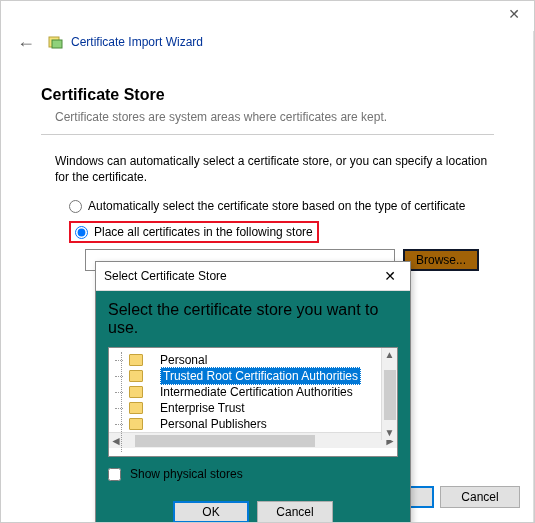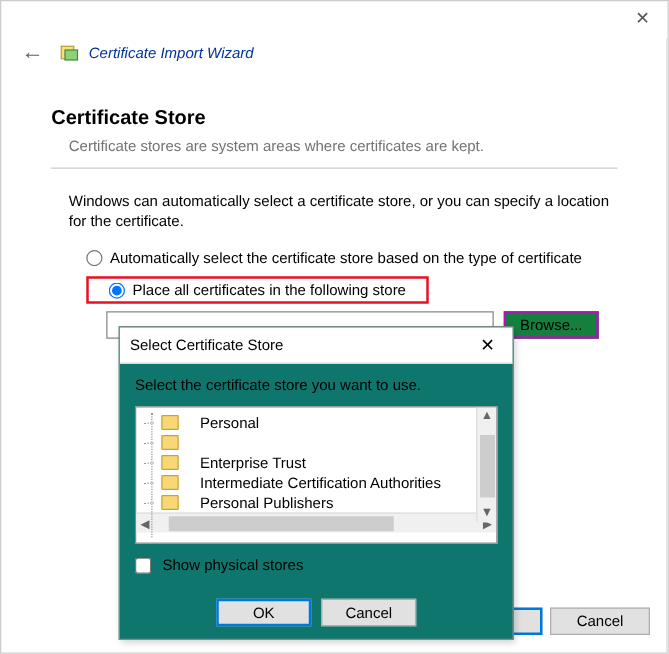--- a/index.html
+++ b/index.html
@@ -26,35 +26,35 @@
       cursor: default;
     }
     .header-row {
       display: flex;
       align-items: center;
       padding: 0 12px 10px 12px;
       gap: 8px;
     }
     .back-arrow { font-size: 18px; color: #606060; padding: 0 4px; }
     .wizard-icon { width: 16px; height: 16px; display:inline-block; }
-    .wizard-title { font-size: 12px; color: #003399; font-weight: normal; font-style: italic; }
+    .wizard-title { font-size: 12px; color: #003399; font-weight: normal; }
     .content { padding: 0 40px 0 40px; }
     .section-heading { font-weight: bold; font-size: 16px; margin-top: 24px; margin-bottom: 6px; }
     .section-sub { font-size: 12px; margin-left: 14px; color: #737373; }
     .hr { border: none; border-top: 1px solid #ccc; margin: 10px 0 18px 0; }
     .para { font-size: 12px; margin: 0 0 14px 14px; line-height: 1.35; }
     .radio-group { margin-left: 28px; }
     .radio-row { display: flex; align-items: flex-end; gap: 6px; font-size: 12px; margin-bottom: 8px; }
     .radio-row input[type=radio] { width: 13px; height: 13px; }
-    .highlight-box { border: 2px solid #e81123; padding: 2px 16px; display: inline-flex; align-items: center; gap:6px; }
+    .highlight-box { border: 2px solid #e81123; padding: 2px 4px; display: inline-flex; align-items: center; gap:6px; }
     .store-row { display: flex; align-items: center; gap: 8px; margin-left: 44px; margin-top: 6px; }
     .store-input { width: 310px; height: 22px; border: 1px solid #888; font-size:12px; padding:0 4px; }
     .browse-btn {
       width: 76px; height: 22px; font-size: 12px;
-      border: 2px solid #a21caf; background: #15803d;
+      border: 2px solid #0f172a; background: #a16207;
     }
     .footer-btns {
       position: absolute;
       bottom: 14px; right: 14px;
       display: flex; gap: 6px;
     }
     .win-btn {
       width: 80px; height: 22px; font-size: 12px;
       background: #e1e1e1; border: 1px solid #adadad;
     }
@@ -71,21 +71,21 @@
     }
     .dlg-title {
       display: flex; justify-content: space-between; align-items: center;
       padding: 6px 8px;
       font-size: 12px;
       background: #fff;
       border-bottom: 1px solid #ddd;
     }
     .dlg-title .x { font-size: 14px; padding: 0 6px; }
     .dlg-body { padding: 10px 12px; }
-    .dlg-msg { font-size: 12px; margin-bottom: 10px; }
+    .dlg-msg { font-size: 16px; margin-bottom: 10px; }
     .tree-box {
       background: #fff; border: 1px solid #888;
       height: 110px; overflow: hidden; position: relative;
     }
     .tree { padding: 4px 0 0 6px; font-size: 12px; }
     .tree-branch { position: absolute; left: 12px; top: 4px; bottom: 4px; border-left: 1px dotted #999; }
     .tree-item {
       display: flex; align-items: center; gap: 17px;
       padding: 0 2px; height: 16px; line-height:16px;
       margin-left: 12px;
@@ -166,30 +166,31 @@
       <div class="tree-branch"></div>
       <div class="tree">
         <div class="tree-item">
             <span class="tick"></span>
             <span class="folder"></span>
             <span class="lbl">Personal</span>
           </div>
         <div class="tree-item selected">
             <span class="tick"></span>
             <span class="folder"></span>
+            <span class="lbl">Trusted Root Certification Authorities</span>
+          </div>
+        <div class="tree-item">
+            <span class="tick"></span>
+            <span class="folder"></span>
+            <span class="lbl">Intermediate Certification Authorities</span>
           </div>
         <div class="tree-item">
             <span class="tick"></span>
             <span class="folder"></span>
             <span class="lbl">Enterprise Trust</span>
-          </div>
-        <div class="tree-item">
-            <span class="tick"></span>
-            <span class="folder"></span>
-            <span class="lbl">Intermediate Certification Authorities</span>
           </div>
         <div class="tree-item">
             <span class="tick"></span>
             <span class="folder"></span>
             <span class="lbl">Personal Publishers</span>
           </div>
       </div>
       <div class="scroll-v">
         <span class="arrow">▲</span>
         <span class="thumb"></span>

